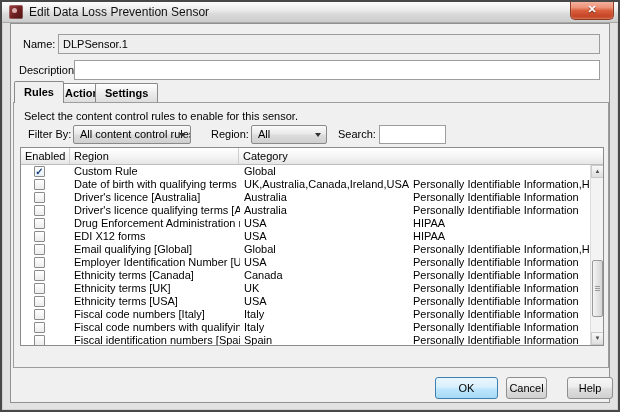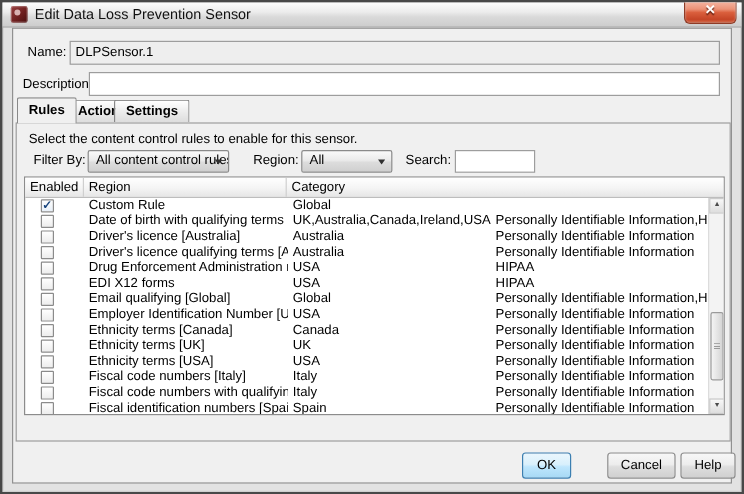--- a/index.html
+++ b/index.html
@@ -164,24 +164,24 @@
   }
 
   
   .btn {
     position:absolute; top:353px; height:22px;
     border:1px solid #8e8e8e; border-radius:3px;
     background:linear-gradient(#f7f7f7,#ededed 45%, #dedede 55%, #d0d0d0);
     text-align:center; line-height:20px; font-size:11px; cursor:default;
   }
   .btn-ok {
-    left:424px; width:41px; border-color:#3c7fb1;
+    left:424px; width:63px; border-color:#3c7fb1;
     background:linear-gradient(#eaf6fd,#d9f0fc 45%, #bee6fd 55%, #a7d9f5);
   }
-  .btn-cancel { left:495px; width:57px; }
+  .btn-cancel { left:495px; width:41px; }
   .btn-help   { left:556px; width:46px; }
 </style>
 </head>
 <body>
 
 <div class="window">
 
   <div class="titlebar">
     <span class="app-icon"></span>
     <span class="title-text">Edit Data Loss Prevention Sensor</span>

